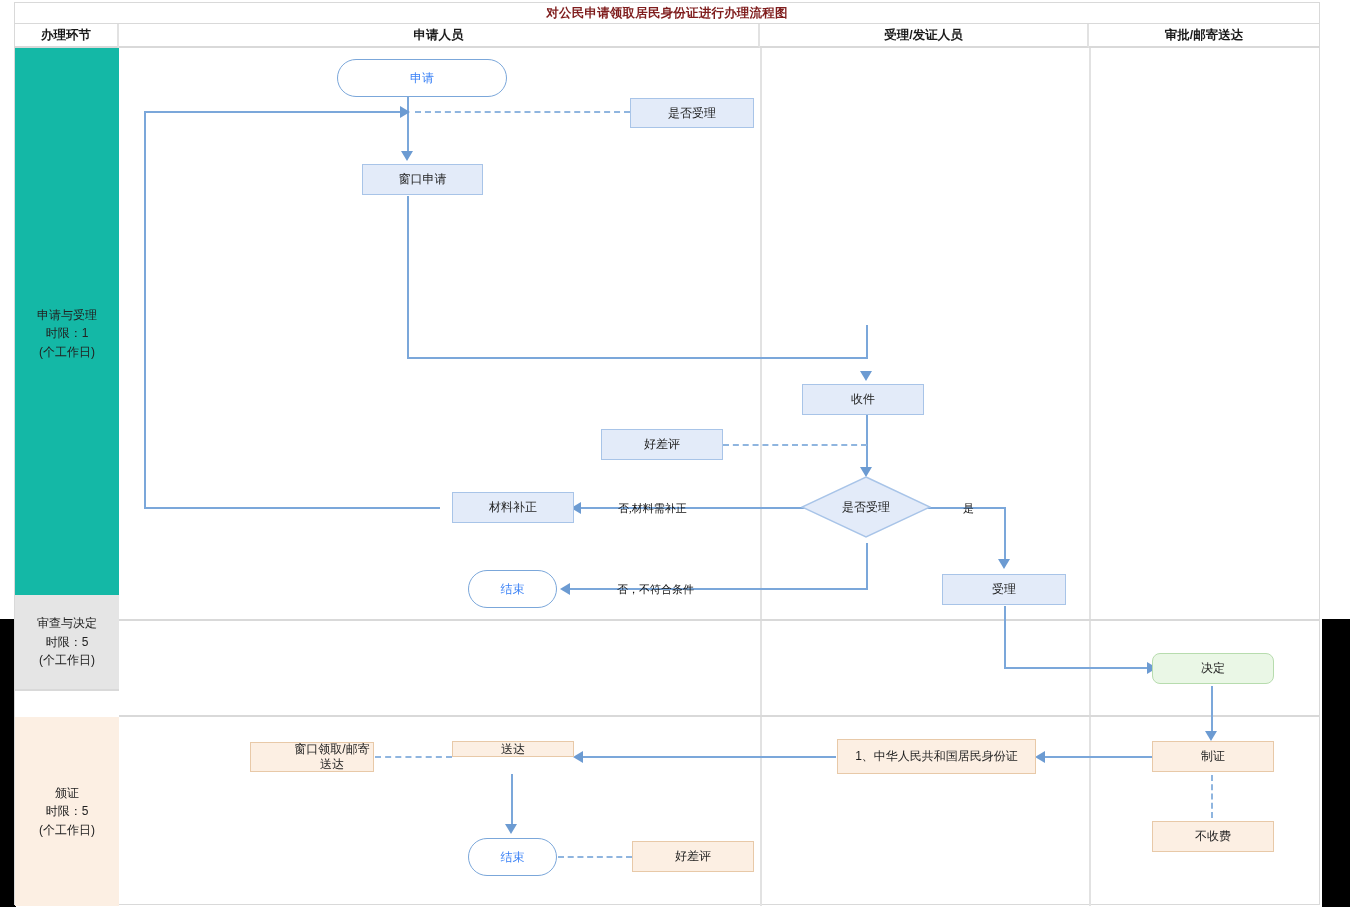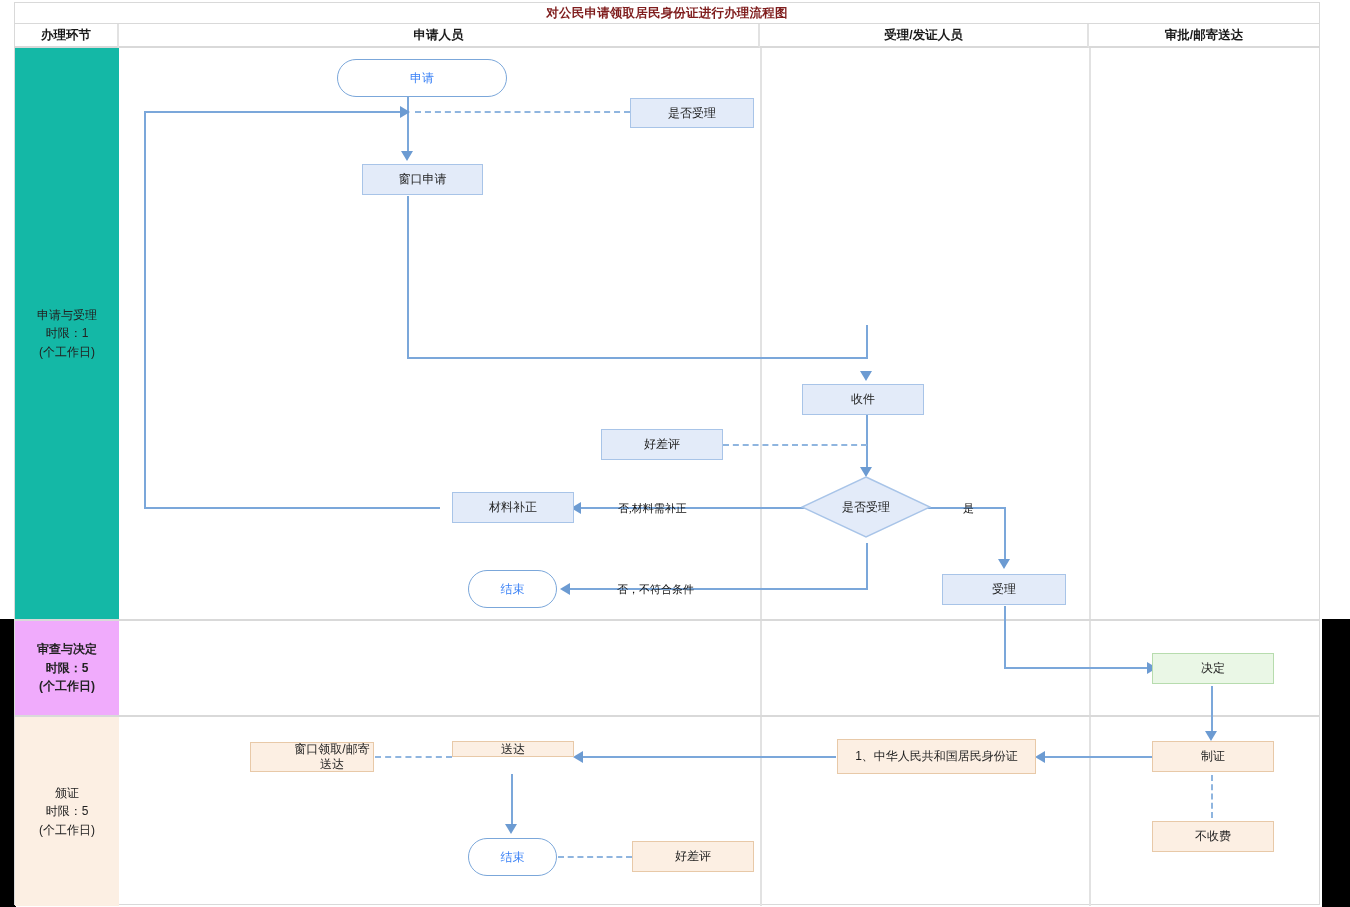--- a/index.html
+++ b/index.html
@@ -45,21 +45,21 @@
 
   
   .lane-label {
     position: absolute; left: 0; width: 104px;
     display: flex; flex-direction: column;
     align-items: center; justify-content: center;
     font-size: 12px; color: #222; line-height: 1.55;
     border-bottom: 2px solid #d9d9d9;
   }
   #lane1-label { top: 45px;  height: 573px; background: #14b8a6; }
-  #lane2-label { top: 618px; height: 96px;  background: #f0abfc; font-weight: bold; }
+  #lane2-label { top: 592px; height: 96px;  background: #e5e5e5; }
   #lane3-label { top: 714px; height: 189px; background: #fcefe3; border-bottom: none; }
 
   
   .lane-body {
     position: absolute; left: 104px; width: 1200px;
     border-bottom: 2px solid #d9d9d9;
   }
   #lane1-body { top: 45px;  height: 573px; }
   #lane2-body { top: 618px; height: 96px;  }
   #lane3-body { top: 714px; height: 189px; border-bottom: none; }
@@ -234,21 +234,21 @@
     <svg class="diamond-svg" width="130" height="62" viewBox="0 0 130 62" aria-hidden="true">
       <polygon points="65,1 129,31 65,61 1,31" fill="#e3ebf9" stroke="#a8c4e8" stroke-width="1.4"></polygon>
     </svg>
     <span class="diamond-label">是否受理</span>
   </div>
 
   <div class="node blue" style="left:927px; top:571px; width:124px; height:31px;">受理</div>
 
   <div class="node term" style="left:453px; top:567px; width:89px; height:38px;">结束</div>
 
-  <div class="node green" style="left:1137px; top:650px; width:122px; height:31px;">决定</div>
+  <div class="node green" style="left:1137px; top:650px; width:122px; height:31px;border-radius:8px;">决定</div>
 
   <div class="node peach" style="left:1137px; top:738px; width:122px; height:31px;">制证</div>
 
   <div class="node peach" style="left:822px; top:736px; width:199px; height:35px;">1、中华人民共和国居民身份证</div>
 
   <div class="node peach" style="left:437px; top:738px; width:122px; height:16px;">送达</div>
 
   <div class="node peach" style="left:235px; top:739px; width:124px; height:30px;padding-left:40px;">窗口领取/邮寄送达</div>
 
   <div class="node peach" style="left:1137px; top:818px; width:122px; height:31px;">不收费</div>

